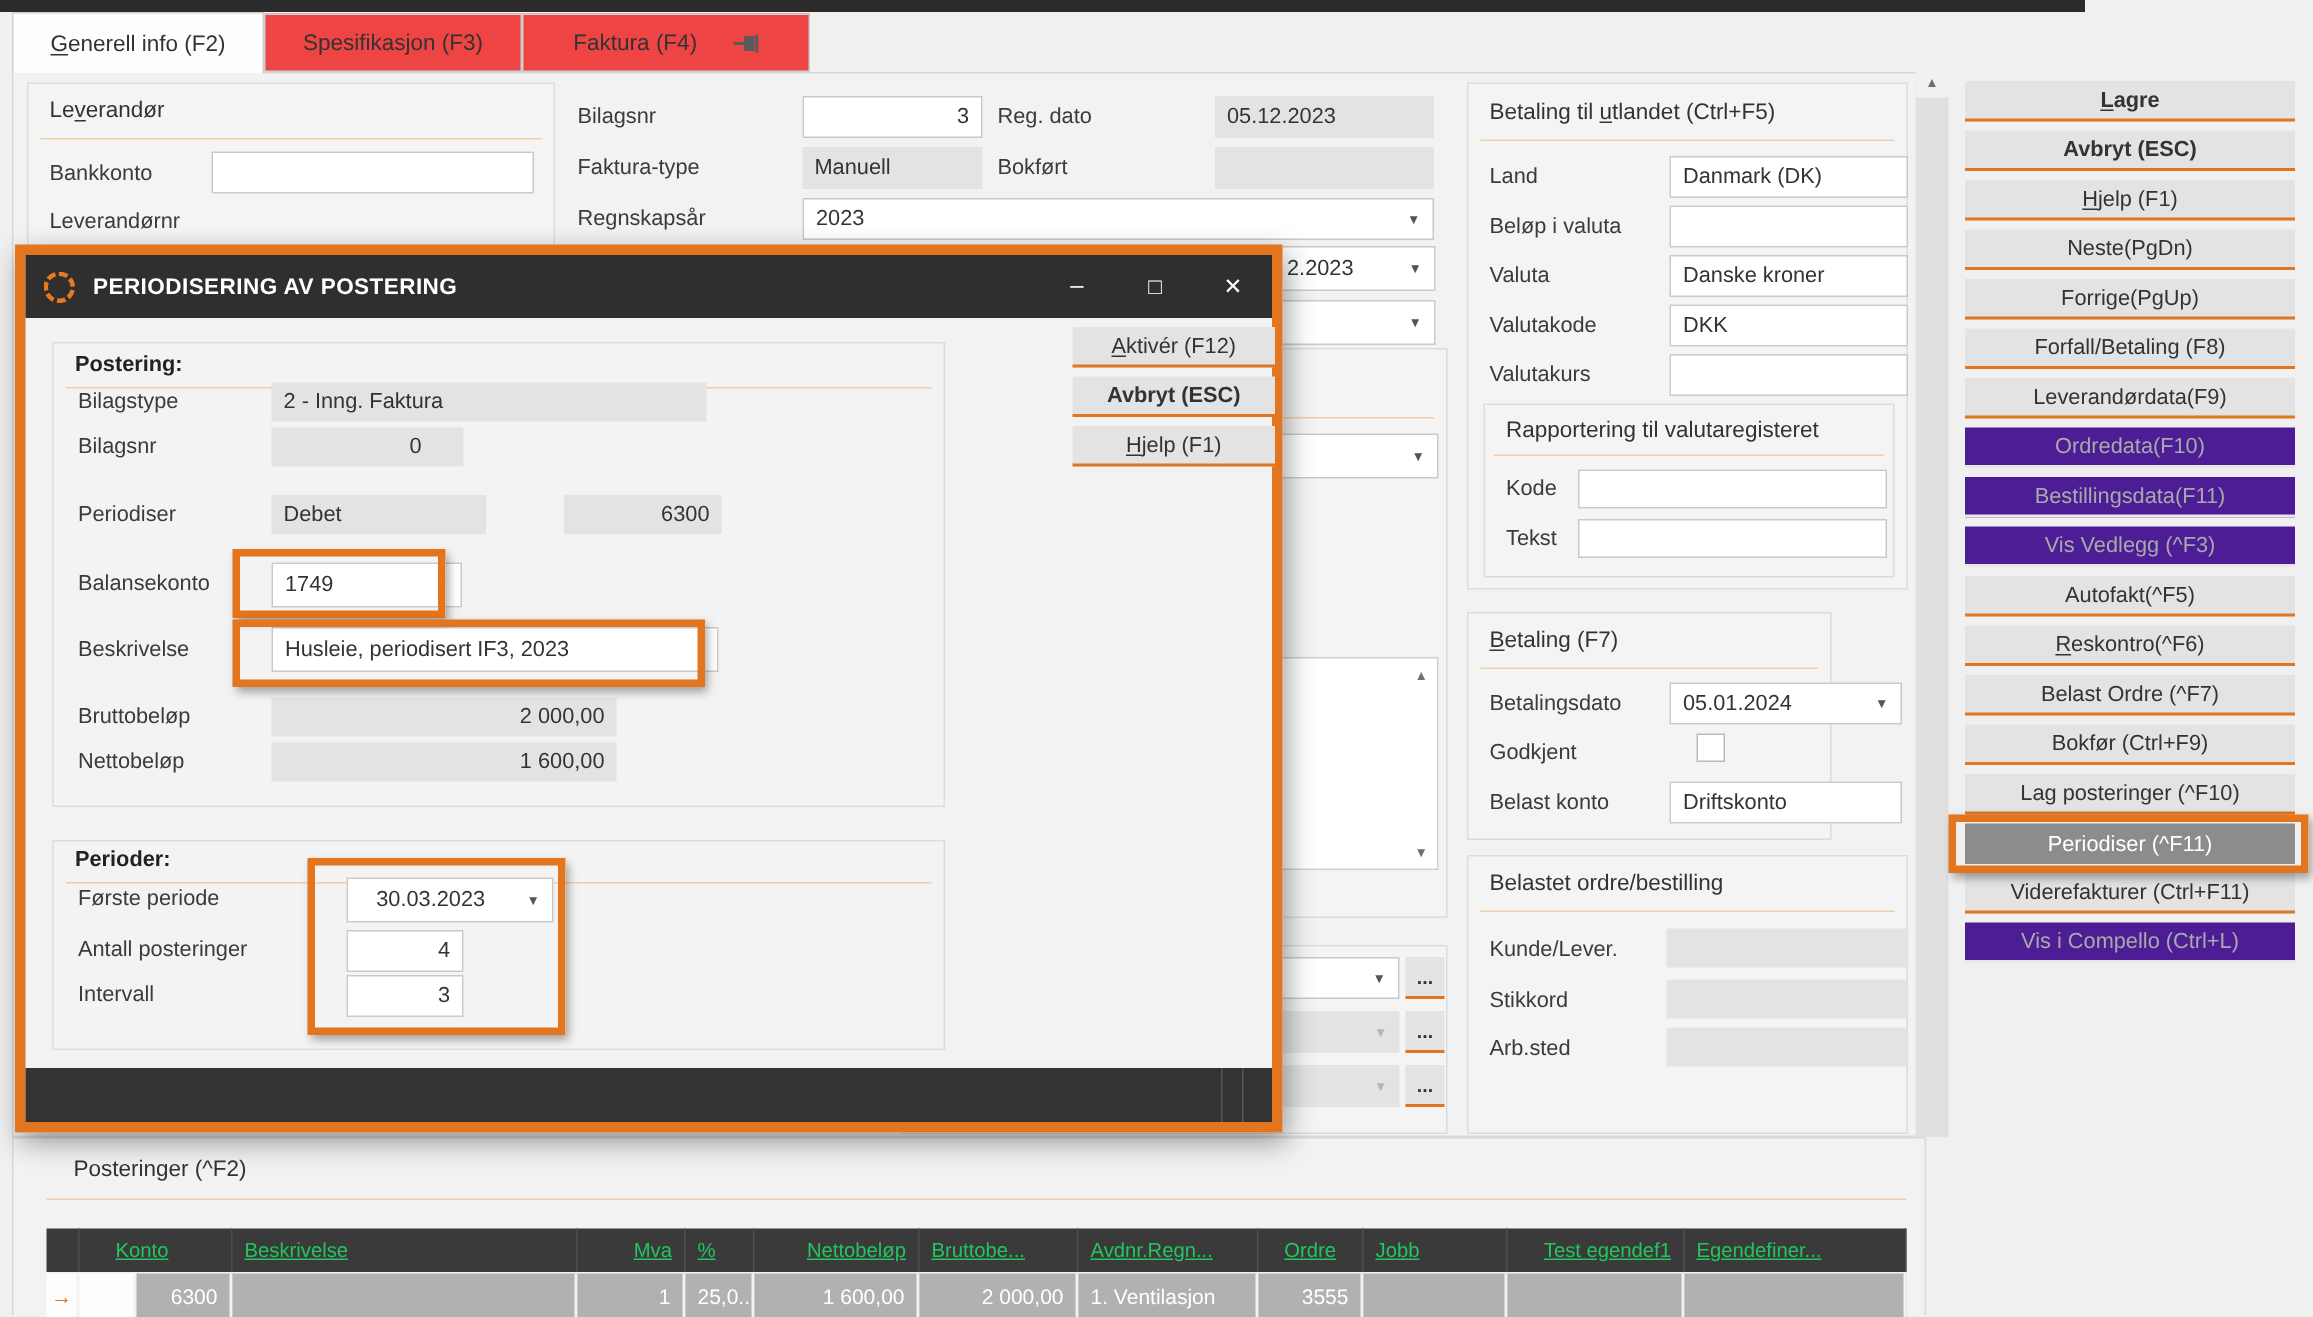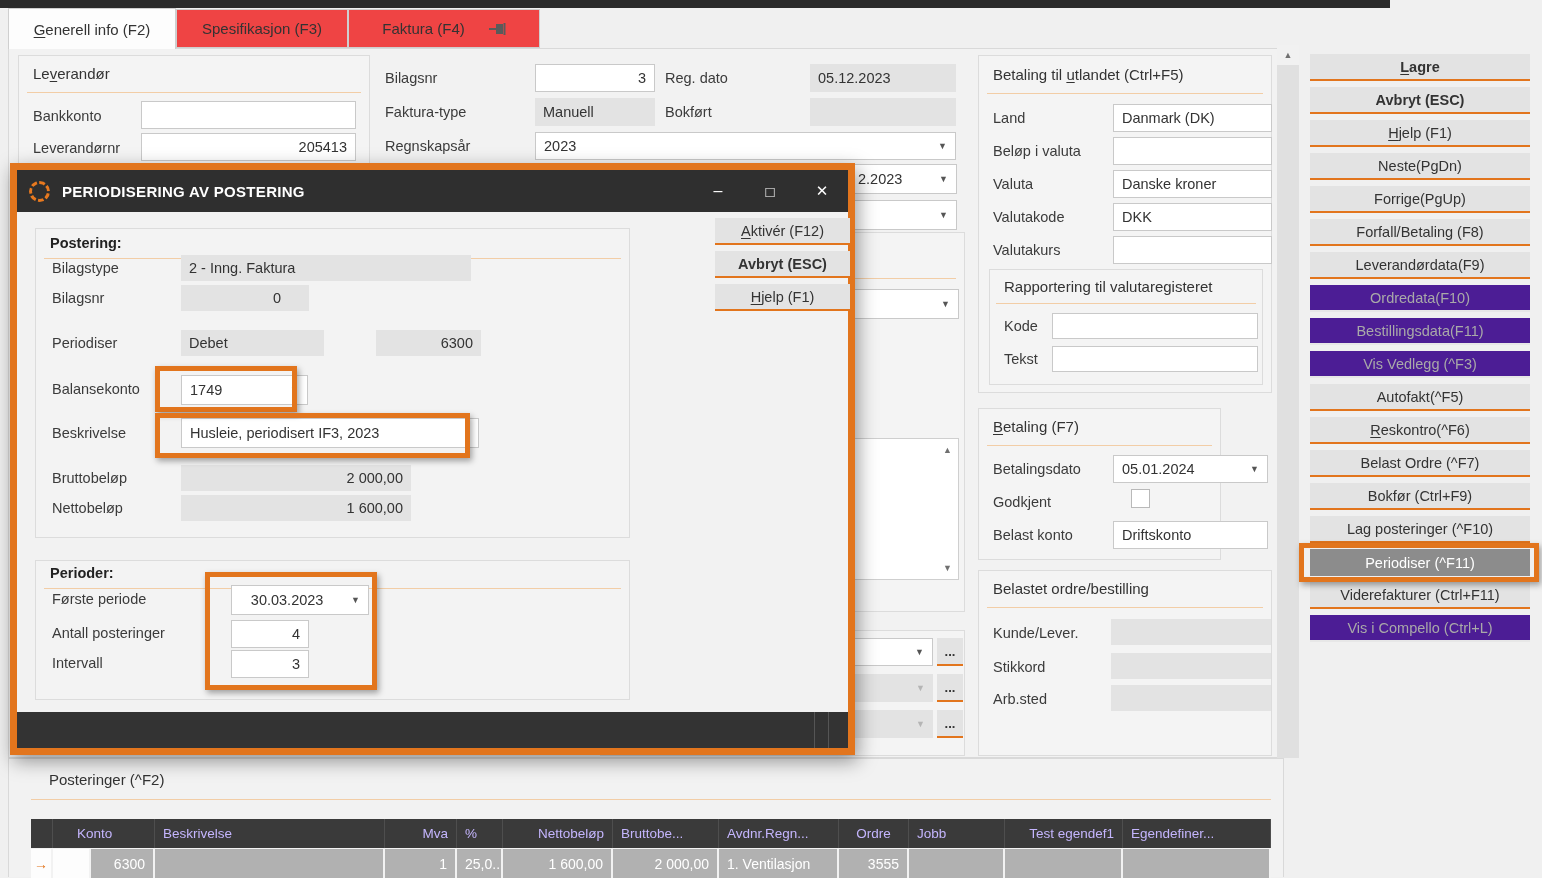--- a/index.html
+++ b/index.html
@@ -19,22 +19,22 @@
   .btn{background:#e3e3e3;border-bottom:2px solid #e2751d;color:#333;font-size:14.5px;
        display:flex;align-items:center;justify-content:center;white-space:nowrap;cursor:default;}
   .btn.bold{font-weight:bold;}
   .btn.disabled{color:#a9a9a9;background:#4c1d95;border-bottom:2px solid #e7e7e7;}
   .btn.selected{background:#8c8c8c;color:#fff;border-bottom:none;}
   .ul{text-decoration:underline;text-underline-offset:2px;}
   .tab{position:absolute;top:9px;height:39px;background:#ef4444;border:1px solid #cfcfcf;
        display:flex;align-items:center;justify-content:center;font-size:15px;color:#333;box-sizing:border-box;}
   .tab.active{background:#fdfdfd;top:8px;height:41px;border-bottom:none;z-index:3;}
   .annot{border:5px solid #e2751d;box-shadow:2px 3px 6px rgba(0,0,0,0.35);z-index:30;pointer-events:none;background:transparent;}
-  .hcell{height:29px;display:flex;align-items:center;font-size:13.5px;color:#c4b5fd;box-sizing:border-box;
-         border-right:1px solid #4e4e4e;padding:0 8px;white-space:nowrap;overflow:hidden;}
+  .hcell{height:29px;display:flex;align-items:center;font-size:13.5px;color:#22c55e;box-sizing:border-box;
+         border-right:1px solid #4e4e4e;padding:0 8px;white-space:nowrap;overflow:hidden;text-decoration:underline;}
   .rcell{height:30px;display:flex;align-items:center;font-size:14px;color:#fff;box-sizing:border-box;
          background:#b1b1b1;border-right:2px solid #f2f2f2;padding:0 8px;white-space:nowrap;overflow:hidden;}
   .scrolltri{font-size:9px;color:#707070;}
   .dots-btn{background:#e3e3e3;border-bottom:2px solid #e2751d;color:#333;font-size:13px;font-weight:bold;
             display:flex;align-items:center;justify-content:center;}
 </style>
 </head>
 <body>
 
 <div id="app">
@@ -61,21 +61,20 @@
   <div class="abs" style="left:8px;top:48px;width:1276px;height:710px;background:#f2f2f2;border:1px solid #d9d9d9;"></div>
 
   <div class="abs group" style="left:18px;top:55px;width:352px;height:112px;">
     <div class="abs gtitle" style="left:14px;top:9px;">
       <span>Le</span><span class="ul">v</span><span>erandør</span>
     </div>
     <div class="abs hr" style="left:8px;right:8px;top:36px;"></div>
     <div class="abs lbl" style="left:14px;top:52px;">Bankkonto</div>
     <div class="abs inp" style="left:122px;top:45px;width:215px;height:28px;"></div>
     <div class="abs lbl" style="left:14px;top:84px;">Leverandørnr</div>
-    <div class="abs inp ra" style="left:122px;top:77px;width:215px;height:28px;">205413</div>
   </div>
 
   <div class="abs lbl" style="left:385px;top:70px;">Bilagsnr</div>
   <div class="abs inp ra" style="left:535px;top:64px;width:120px;height:28px;">3</div>
   <div class="abs lbl" style="left:665px;top:70px;">Reg. dato</div>
   <div class="abs ro" style="left:810px;top:64px;width:146px;height:28px;">05.12.2023</div>
   <div class="abs lbl" style="left:385px;top:104px;">Faktura-type</div>
   <div class="abs ro" style="left:535px;top:98px;width:120px;height:28px;">Manuell</div>
   <div class="abs lbl" style="left:665px;top:104px;">Bokført</div>
   <div class="abs ro" style="left:810px;top:98px;width:146px;height:28px;"></div>

